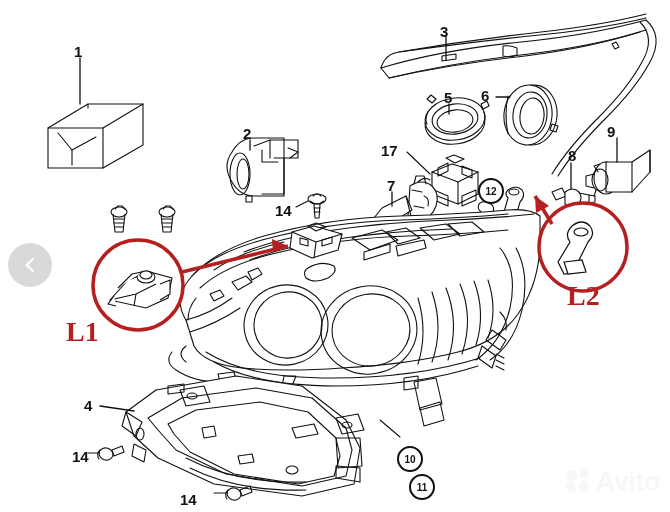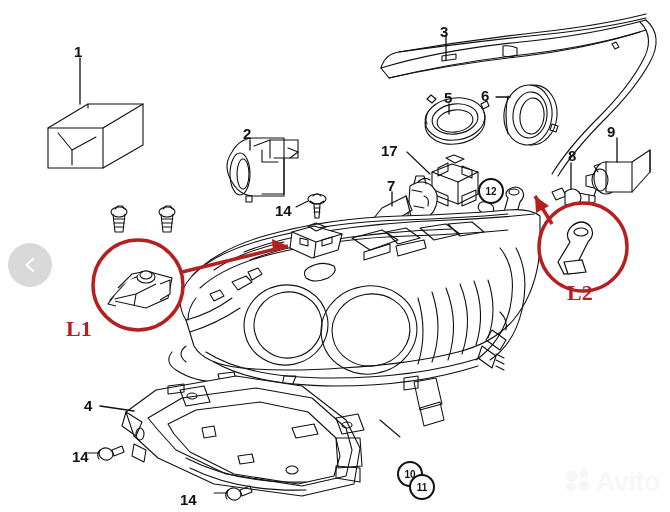--- a/index.html
+++ b/index.html
@@ -46,21 +46,21 @@
     display: flex;
     align-items: center;
     justify-content: center;
     box-sizing: border-box;
     user-select: none;
   }
   .hl-label {
     position: absolute;
     font-family: "Liberation Serif", serif;
     font-weight: bold;
-    font-size: 22px;
+    font-size: 28px;
     color: #b51f1f;
     line-height: 1;
     white-space: nowrap;
     user-select: none;
   }
   #nav-prev {
     position: absolute;
     left: 8px;
     top: 243px;
     width: 44px;
@@ -402,21 +402,21 @@
   <span class="part-num" style="left:481px; top:88px;">6</span>
   <span class="part-num" style="left:387px; top:178px;">7</span>
   <span class="part-num" style="left:568px; top:148px;">8</span>
   <span class="part-num" style="left:607px; top:124px;">9</span>
   <span class="part-num" style="left:381px; top:143px;">17</span>
   <span class="part-num" style="left:275px; top:203px;">14</span>
   <span class="part-num" style="left:72px;  top:449px;">14</span>
   <span class="part-num" style="left:180px; top:492px;">14</span>
 
   <span class="circ-num" style="left:478px; top:178px;">12</span>
-  <span class="circ-num" style="left:397px; top:446px;margin-top:15px;">10</span>
+  <span class="circ-num" style="left:397px; top:446px;">10</span>
   <span class="circ-num" style="left:397px; top:474px;margin-left:12px;">11</span>
 
   <span class="hl-label" style="left:66px;  top:318px;">L1</span>
   <span class="hl-label" style="left:567px; top:282px;">L2</span>
 
   <button id="nav-prev" aria-label="Previous image">
     <span>
       <svg width="20" height="20" viewBox="0 0 20 20">
         <path d="M13 4 L6.5 10 L13 16" fill="none" stroke="#ffffff" stroke-width="2.2" stroke-linecap="round" stroke-linejoin="round"></path>
       </svg>

